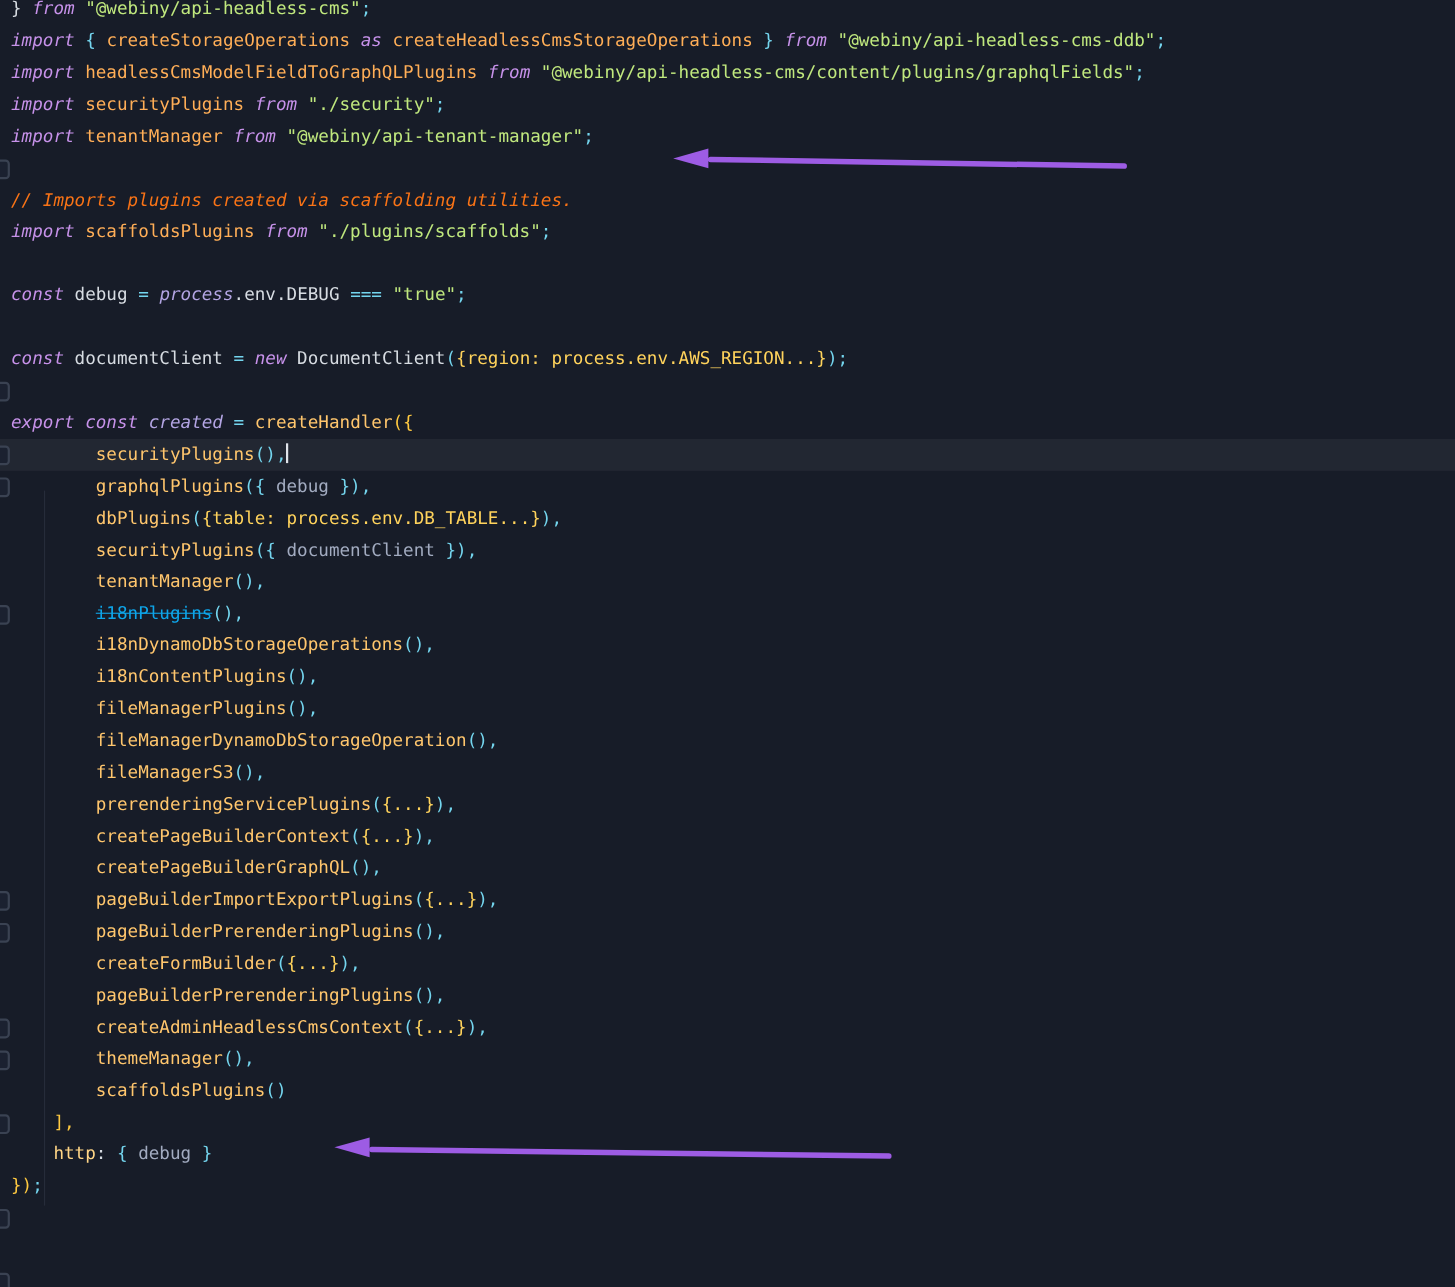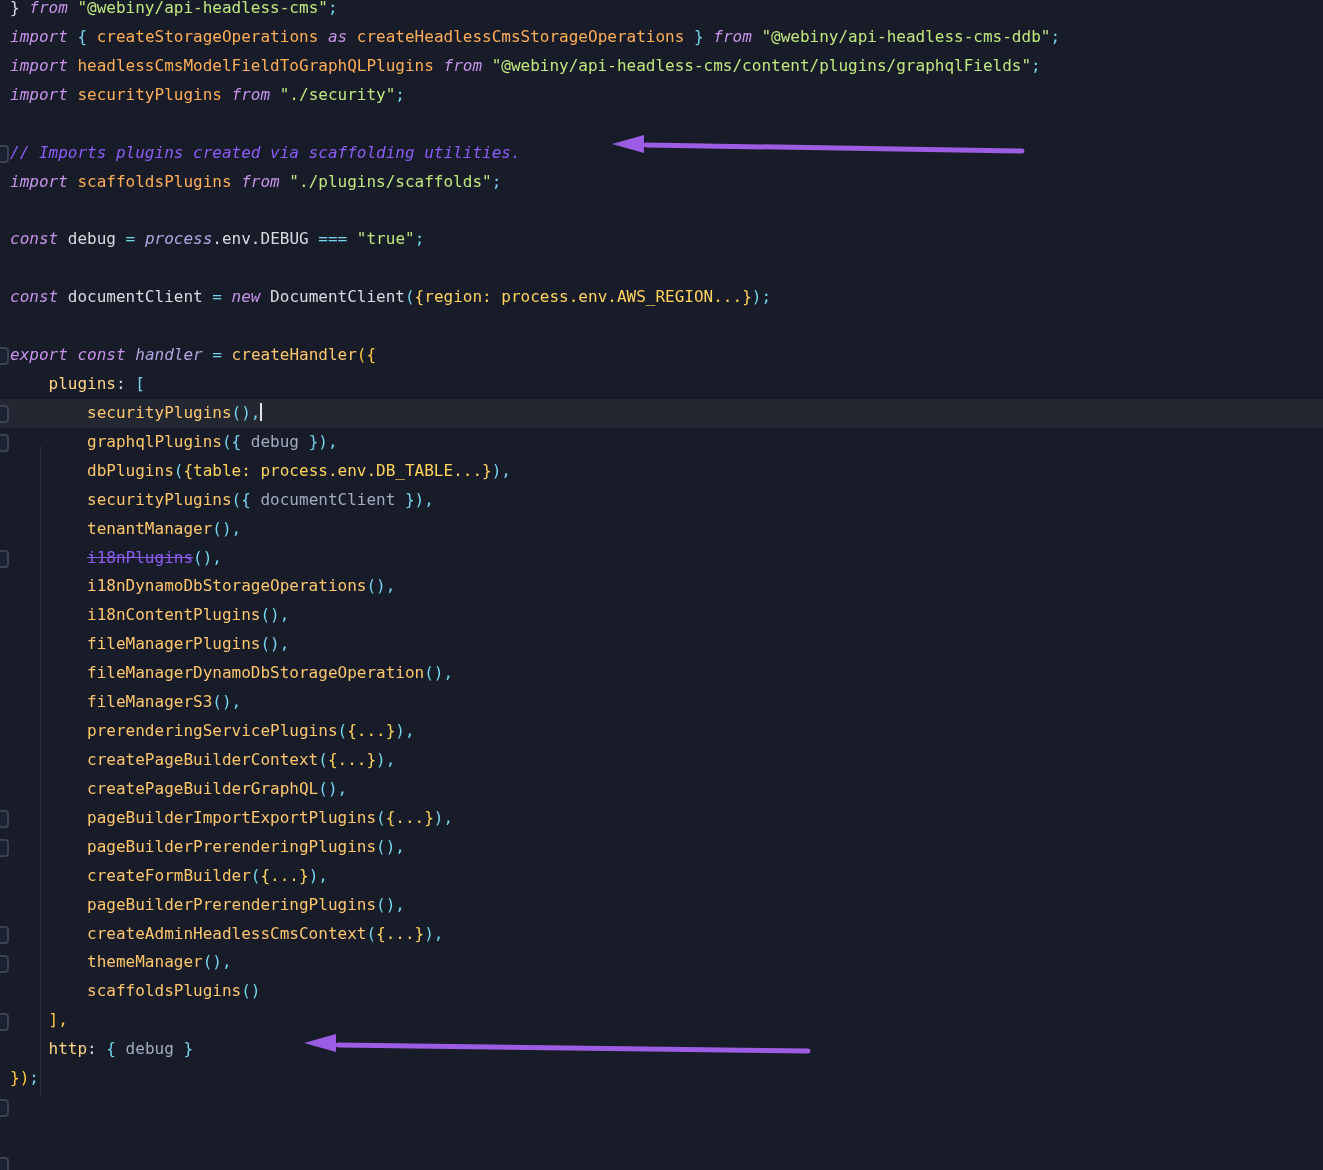--- a/index.html
+++ b/index.html
@@ -8,51 +8,51 @@
   #code{position:absolute;left:0;top:-6px;width:100%;}
   .line{height:28.93px;line-height:28.93px;white-space:pre;padding-left:10px;color:#d7dce2;}
   .line.hl{background:rgba(255,255,255,0.05);}
   .t-k{color:#c792ea;font-style:italic;}
   .t-i{color:#ffae57;}
   .t-f{color:#ffc66d;margin-top:31px;}
   .t-p{color:#ffd586;}
   .t-v{color:#a2abc0;}
   .t-w{color:#d7dce2;}
   .t-s{color:#c0e87e;}
-  .t-c{color:#8b5cf6;font-style:italic;}
+  .t-c{color:#f97316;font-style:italic;}
   .t-y{color:#74d5ee;}
   .t-g{color:#ffc940;}
   .t-o{color:#ffd35c;}
   .t-h{color:#b3a5e3;font-style:italic;}
-  .t-x{color:#8b5cf6;text-decoration:line-through;}
+  .t-x{color:#0ea5e9;text-decoration:line-through;}
   .cursor{display:inline-block;width:2px;height:18px;background:#e0e4ea;vertical-align:-3px;}
   .fold{position:absolute;left:-5px;width:10px;height:14px;border:2px solid #3a4252;border-radius:4px;background:#1b2130;}
   #guide{position:absolute;left:40px;top:446px;width:1px;height:650px;background:#262c3a;}
   #arrows{position:absolute;left:0;top:0;width:1323px;height:1170px;pointer-events:none;}
 </style>
 </head>
 <body>
 
 <div id="screen">
   <div id="guide"></div>
   <div id="code">
       <div class="line"><span class="t-w">} </span><span class="t-k">from</span><span class="t-w"> </span><span class="t-s">"@webiny/api-headless-cms"</span><span class="t-y">;</span></div>
       <div class="line"><span class="t-k">import</span><span class="t-w"> </span><span class="t-y">{</span><span class="t-w"> </span><span class="t-i">createStorageOperations</span><span class="t-k"> as </span><span class="t-i">createHeadlessCmsStorageOperations</span><span class="t-w"> </span><span class="t-y">}</span><span class="t-k"> from </span><span class="t-s">"@webiny/api-headless-cms-ddb"</span><span class="t-y">;</span></div>
       <div class="line"><span class="t-k">import</span><span class="t-w"> </span><span class="t-i">headlessCmsModelFieldToGraphQLPlugins</span><span class="t-k"> from </span><span class="t-s">"@webiny/api-headless-cms/content/plugins/graphqlFields"</span><span class="t-y">;</span></div>
       <div class="line"><span class="t-k">import</span><span class="t-w"> </span><span class="t-i">securityPlugins</span><span class="t-k"> from </span><span class="t-s">"./security"</span><span class="t-y">;</span></div>
+      <div class="line"><span class="t-k">import</span><span class="t-w"> </span><span class="t-i">tenantManager</span><span class="t-k"> from </span><span class="t-s">"@webiny/api-tenant-manager"</span><span class="t-y">;</span></div>
       <div class="line"></div>
       <div class="line"><span class="t-c">// Imports plugins created via scaffolding utilities.</span></div>
       <div class="line"><span class="t-k">import</span><span class="t-w"> </span><span class="t-i">scaffoldsPlugins</span><span class="t-k"> from </span><span class="t-s">"./plugins/scaffolds"</span><span class="t-y">;</span></div>
       <div class="line"></div>
       <div class="line"><span class="t-k">const</span><span class="t-w"> debug </span><span class="t-y">=</span><span class="t-w"> </span><span class="t-h">process</span><span class="t-w">.env.DEBUG </span><span class="t-y">===</span><span class="t-w"> </span><span class="t-s">"true"</span><span class="t-y">;</span></div>
       <div class="line"></div>
       <div class="line"><span class="t-k">const</span><span class="t-w"> documentClient </span><span class="t-y">=</span><span class="t-k"> new </span><span class="t-w">DocumentClient</span><span class="t-y">(</span><span class="t-o">{region: process.env.AWS_REGION...}</span><span class="t-y">)</span><span class="t-y">;</span></div>
       <div class="line"></div>
-      <div class="line"><span class="t-k">export</span><span class="t-w"> </span><span class="t-k">const</span><span class="t-w"> </span><span class="t-h">handler</span><span class="t-w"> </span><span class="t-y">=</span><span class="t-w"> </span><span class="t-f">createHandler</span><span class="t-g">({</span></div>
-      <div class="line"><span class="t-w">    </span><span class="t-p">plugins</span><span class="t-w">: </span><span class="t-y">[</span></div>
+      <div class="line"><span class="t-k">export</span><span class="t-w"> </span><span class="t-k">const</span><span class="t-w"> </span><span class="t-h">created</span><span class="t-w"> </span><span class="t-y">=</span><span class="t-w"> </span><span class="t-f">createHandler</span><span class="t-g">({</span></div>
       <div class="line hl"><span class="t-w">        </span><span class="t-f">securityPlugins</span><span class="t-y">(),</span><span class="cursor"></span></div>
       <div class="line"><span class="t-w">        </span><span class="t-f">graphqlPlugins</span><span class="t-y">({ </span><span class="t-v">debug</span><span class="t-y"> }),</span></div>
       <div class="line"><span class="t-w">        </span><span class="t-f">dbPlugins</span><span class="t-y">(</span><span class="t-o">{table: process.env.DB_TABLE...}</span><span class="t-y">),</span></div>
       <div class="line"><span class="t-w">        </span><span class="t-f">securityPlugins</span><span class="t-y">({ </span><span class="t-v">documentClient</span><span class="t-y"> }),</span></div>
       <div class="line"><span class="t-w">        </span><span class="t-f">tenantManager</span><span class="t-y">(),</span></div>
       <div class="line"><span class="t-w">        </span><span class="t-x">i18nPlugins</span><span class="t-y">(),</span></div>
       <div class="line"><span class="t-w">        </span><span class="t-f">i18nDynamoDbStorageOperations</span><span class="t-y">(),</span></div>
       <div class="line"><span class="t-w">        </span><span class="t-f">i18nContentPlugins</span><span class="t-y">(),</span></div>
       <div class="line"><span class="t-w">        </span><span class="t-f">fileManagerPlugins</span><span class="t-y">(),</span></div>
       <div class="line"><span class="t-w">        </span><span class="t-f">fileManagerDynamoDbStorageOperation</span><span class="t-y">(),</span></div>

